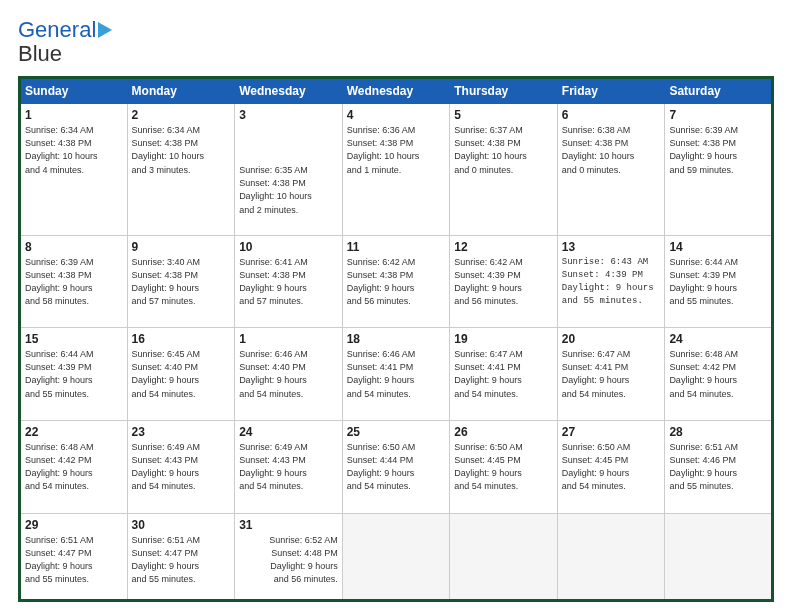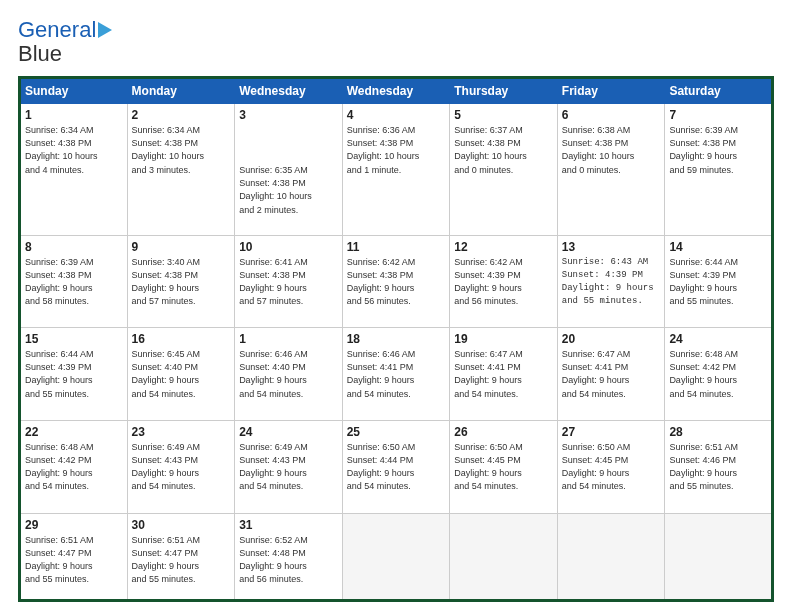--- a/index.html
+++ b/index.html
@@ -356,21 +356,21 @@
           </td>
           <td>
             <span class="day-num">30</span>
             <div class="day-info" style="white-space: pre-line;">Sunrise: 6:51 AM
 Sunset: 4:47 PM
 Daylight: 9 hours
 and 55 minutes.</div>
           </td>
           <td>
             <span class="day-num">31</span>
-            <div class="day-info" style="white-space: pre-line;">Sunrise: 6:52 AM
+            <div class="day-info" style="white-space: pre-line; text-align: right;">Sunrise: 6:52 AM
 Sunset: 4:48 PM
 Daylight: 9 hours
 and 56 minutes.</div>
           </td>
           <td class="empty"></td>
           <td class="empty"></td>
           <td class="empty"></td>
           <td class="empty"></td>
         </tr>
       </tbody>

